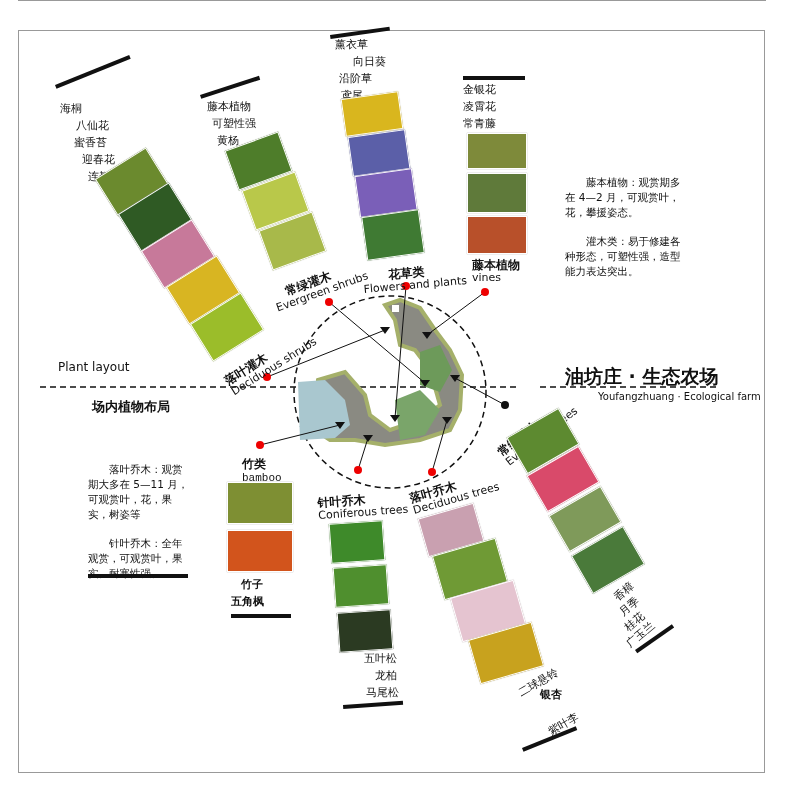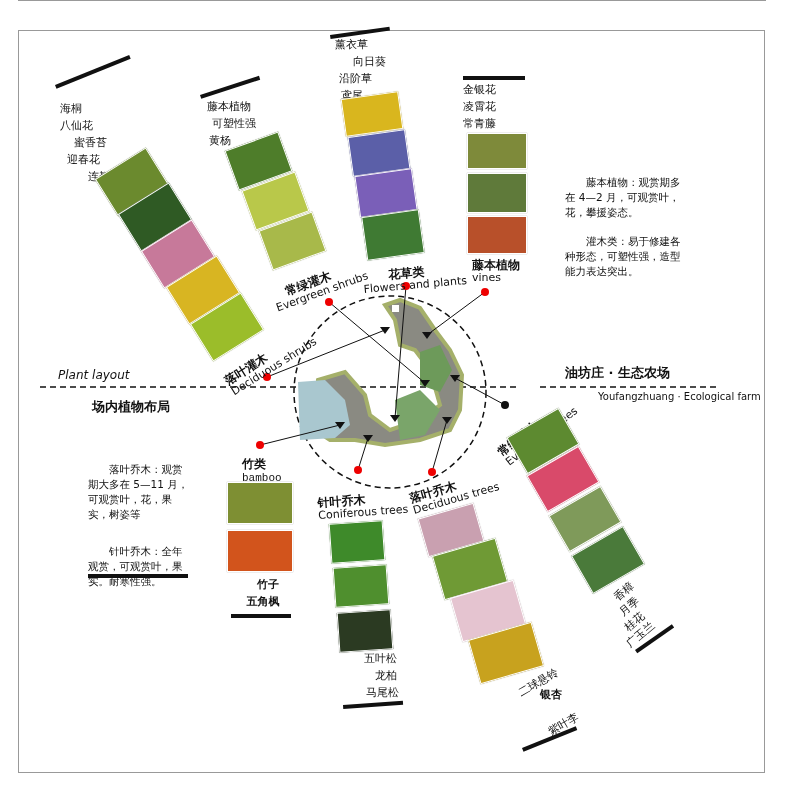--- a/index.html
+++ b/index.html
@@ -61,52 +61,52 @@
 
 <div class="dot" style="left:267px;top:377px"></div>
 <div class="dot" style="left:329px;top:302px"></div>
 <div class="dot" style="left:406px;top:286px"></div>
 <div class="dot" style="left:485px;top:292px"></div>
 <div class="dot" style="left:260px;top:445px"></div>
 <div class="dot" style="left:358px;top:470px"></div>
 <div class="dot" style="left:432px;top:472px"></div>
 <div class="dot black" style="left:505px;top:405px"></div>
 
-<div class="abs" style="left:58px;top:368px;font-size:12px;font-style:italic;">Plant layout</div>
+<div class="abs" style="left:58px;top:360px;font-size:12px;">Plant layout</div>
 <div class="abs" style="left:92px;top:398px;font-size:13px;font-weight:bold;">场内植物布局</div>
-<div class="abs" style="left:565px;top:364px;font-size:13px;font-weight:bold;">油坊庄 · 生态农场</div>
+<div class="abs" style="left:565px;top:364px;font-size:19px;font-weight:bold;">油坊庄 · 生态农场</div>
 <div class="abs" style="left:598px;top:391px;font-size:10px;">Youfangzhuang · Ecological farm</div>
 
 <div class="rot" style="left:55px;top:85px;transform:rotate(-22deg);">
   <div class="bar" style="width:80px;"></div>
 </div>
 <div class="abs names" style="left:60px;top:100px;">
   <div style="margin-left:0">海桐</div>
-  <div style="margin-left:0">八仙花</div>
+  <div style="margin-left:16px">八仙花</div>
   <div style="margin-left:14px">蜜香苔</div>
-  <div style="margin-left:7px">迎春花</div>
+  <div style="margin-left:22px">迎春花</div>
   <div style="margin-left:28px">连翘</div>
 </div>
 <div class="photo" style="left:102px;top:160px;width:58px;height:42px;background:#6b8a2e;transform:rotate(-32deg);"></div>
 <div class="photo" style="left:125px;top:195px;width:58px;height:42px;background:#2f5a24;transform:rotate(-32deg);"></div>
 <div class="photo" style="left:148px;top:232px;width:58px;height:42px;background:#c7799a;transform:rotate(-32deg);"></div>
 <div class="photo" style="left:173px;top:268px;width:58px;height:42px;background:#d8b522;transform:rotate(-32deg);"></div>
 <div class="photo" style="left:197px;top:305px;width:58px;height:42px;background:#9bbd2a;transform:rotate(-32deg);"></div>
 <div class="rot" style="left:222px;top:376px;transform:rotate(-32deg);">
   <div class="cn">落叶灌木</div>
   <div class="en">Deciduous shrubs</div>
 </div>
 
 <div class="rot" style="left:200px;top:95px;transform:rotate(-18deg);">
     <div class="bar" style="width:62px;"></div>
   </div>
 <div class="abs names" style="left:207px;top:98px;">
   <div>藤本植物</div>
   <div style="margin-left:5px">可塑性强</div>
-  <div style="margin-left:2px">黄杨</div>
+  <div style="margin-left:10px">黄杨</div>
 </div>
 <div class="photo" style="left:230px;top:140px;width:55px;height:40px;background:#4e7d2a;transform:rotate(-20deg);"></div>
 <div class="photo" style="left:247px;top:180px;width:55px;height:40px;background:#b9c84a;transform:rotate(-20deg);"></div>
 <div class="photo" style="left:264px;top:220px;width:55px;height:40px;background:#a8b94a;transform:rotate(-20deg);"></div>
 <div class="rot" style="left:270px;top:290px;transform:rotate(-20deg);">
   <div class="cn" style="padding-left:14px">常绿灌木</div>
   <div class="en">Evergreen shrubs</div>
 </div>
 
 <div class="rot" style="left:330px;top:35px;transform:rotate(-8deg);">
@@ -140,32 +140,32 @@
   <div class="cn">藤本植物</div>
   <div class="en">vines</div>
 </div>
 
 <div class="abs para" style="left:565px;top:175px;width:125px;">
   <div style="text-indent:2em;margin-bottom:14px">藤本植物：观赏期多在 4—2 月，可观赏叶，花，攀援姿态。</div>
   <div style="text-indent:2em">灌木类：易于修建各种形态，可塑性强，造型能力表达突出。</div>
 </div>
 
 <div class="abs para" style="left:88px;top:462px;width:102px;">
-  <div style="text-indent:2em;margin-bottom:22px">落叶乔木：观赏期大多在 5—11 月，可观赏叶，花，果实，树姿等</div>
+  <div style="text-indent:2em;margin-bottom:14px">落叶乔木：观赏期大多在 5—11 月，可观赏叶，花，果实，树姿等</div>
   <div style="text-indent:2em">针叶乔木：全年观赏，可观赏叶，果实。耐寒性强。</div>
 </div>
 <div class="abs bar" style="left:88px;top:574px;width:100px;"></div>
 
 <div class="abs" style="left:242px;top:458px;font-family:Liberation Mono, monospace;">
   <div class="cn">竹类</div>
   <div class="en">bamboo</div>
 </div>
 <div class="photo" style="left:227px;top:482px;width:64px;height:40px;background:#7e8f33;"></div>
 <div class="photo" style="left:227px;top:530px;width:64px;height:40px;background:#d2541c;"></div>
-<div class="abs names" style="left:250px;top:576px;text-align:center;width:36px;">
+<div class="abs names" style="left:241px;top:576px;text-align:left;width:36px;">
   <div style="font-weight:bold">竹子</div>
   <div style="font-weight:bold;margin-left:-10px">五角枫</div>
 </div>
 <div class="abs bar" style="left:231px;top:614px;width:60px;"></div>
 
 <div class="rot" style="left:317px;top:496px;transform:rotate(-4deg);">
   <div class="cn">针叶乔木</div>
   <div class="en">Coniferous trees</div>
 </div>
 <div class="photo" style="left:330px;top:522px;width:52px;height:38px;background:#3e8a2a;transform:rotate(-4deg);"></div>

